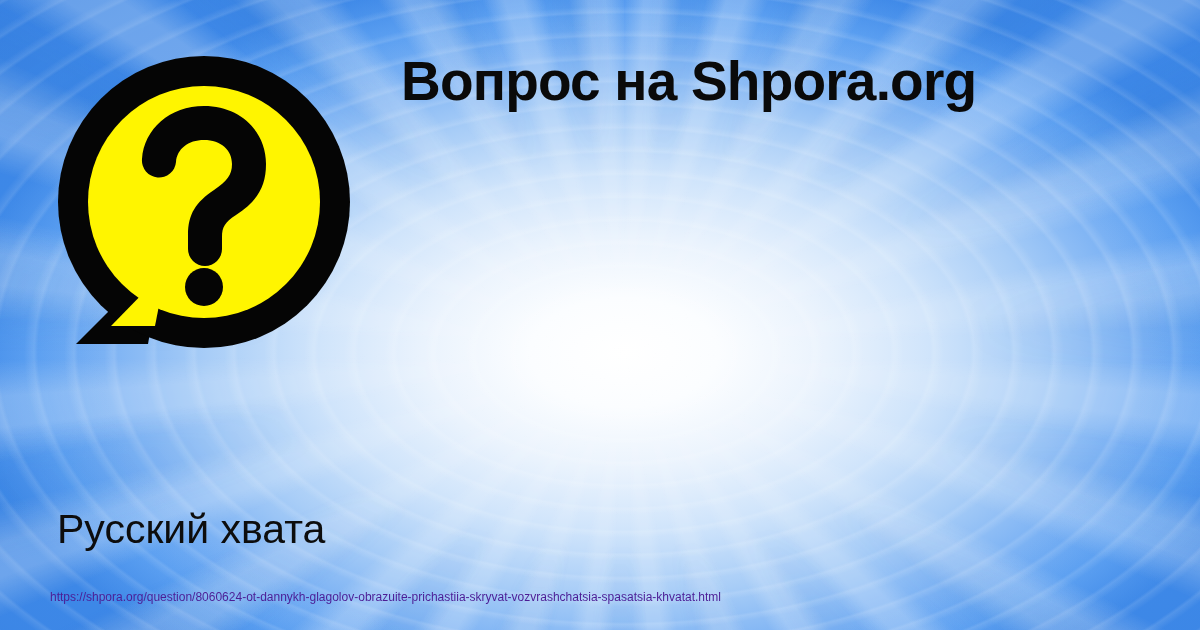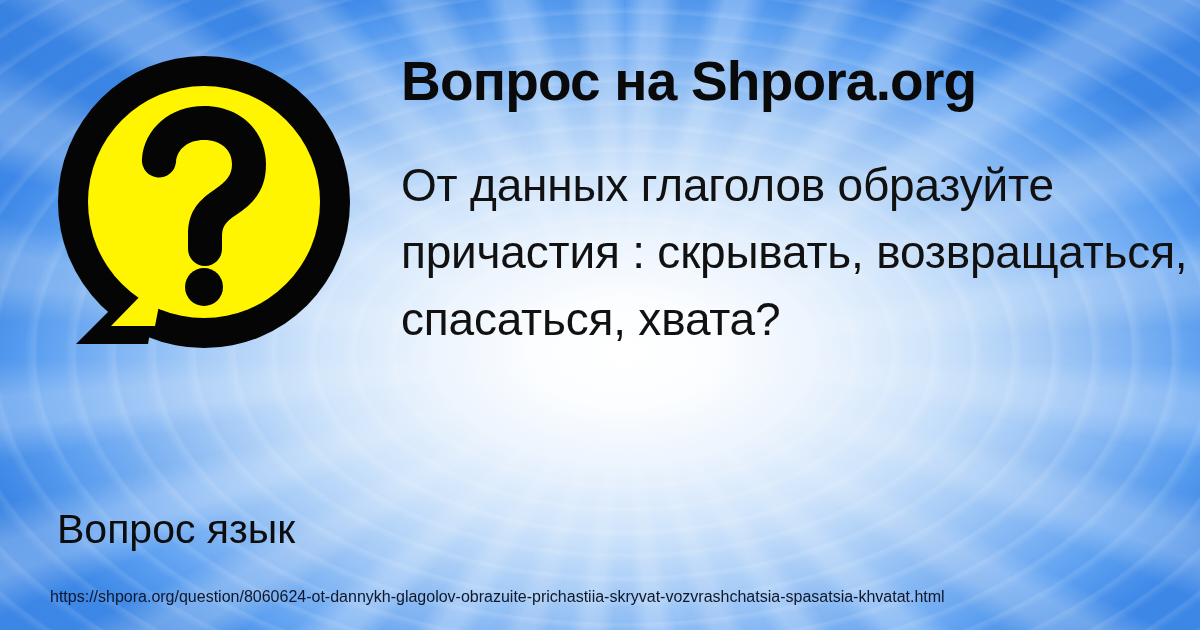--- a/index.html
+++ b/index.html
@@ -141,24 +141,24 @@
     font-weight: normal;
     line-height: 67px;
     color: #111111;
     letter-spacing: -0.2px;
   }
 
   #source-url {
     position: absolute;
     left: 50px;
     top: 589px;
-    font-size: 16px;
+    font-size: 12px;
     font-weight: normal;
     line-height: 16px;
-    color: #0f172a;
+    color: #4c1d95;
     white-space: nowrap;
   }
 </style>
 </head>
 <body>
 
 <div id="card">
 
   <div class="bg-layer bg-base"></div>
   <div class="bg-layer bg-swirl"></div>
@@ -193,21 +193,20 @@
                    c0 -10 3 -15 14 -22
                    c21 -14 30 -28 30 -51
                    c0 -33 -26 -58 -62 -58 Z" fill="#050505"></path>
           <circle cx="152" cy="243" r="19" fill="#050505"></circle>
         </g>
       </svg>
     </div>
 
     <div id="title">Вопрос на Shpora.org</div>
 
-    <div id="question">От данных глаголов образуйте причастия : скрывать, возвращаться, спасаться, хвата?</div>
-
-
-    <div id="subject">Вопрос язык</div>
+
+
+    <div id="subject">Русский хвата</div>
 
     <div id="source-url">https://shpora.org/question/8060624-ot-dannykh-glagolov-obrazuite-prichastiia-skryvat-vozvrashchatsia-spasatsia-khvatat.html</div>
 
   </div>
 </div>
 
 </body></html>

